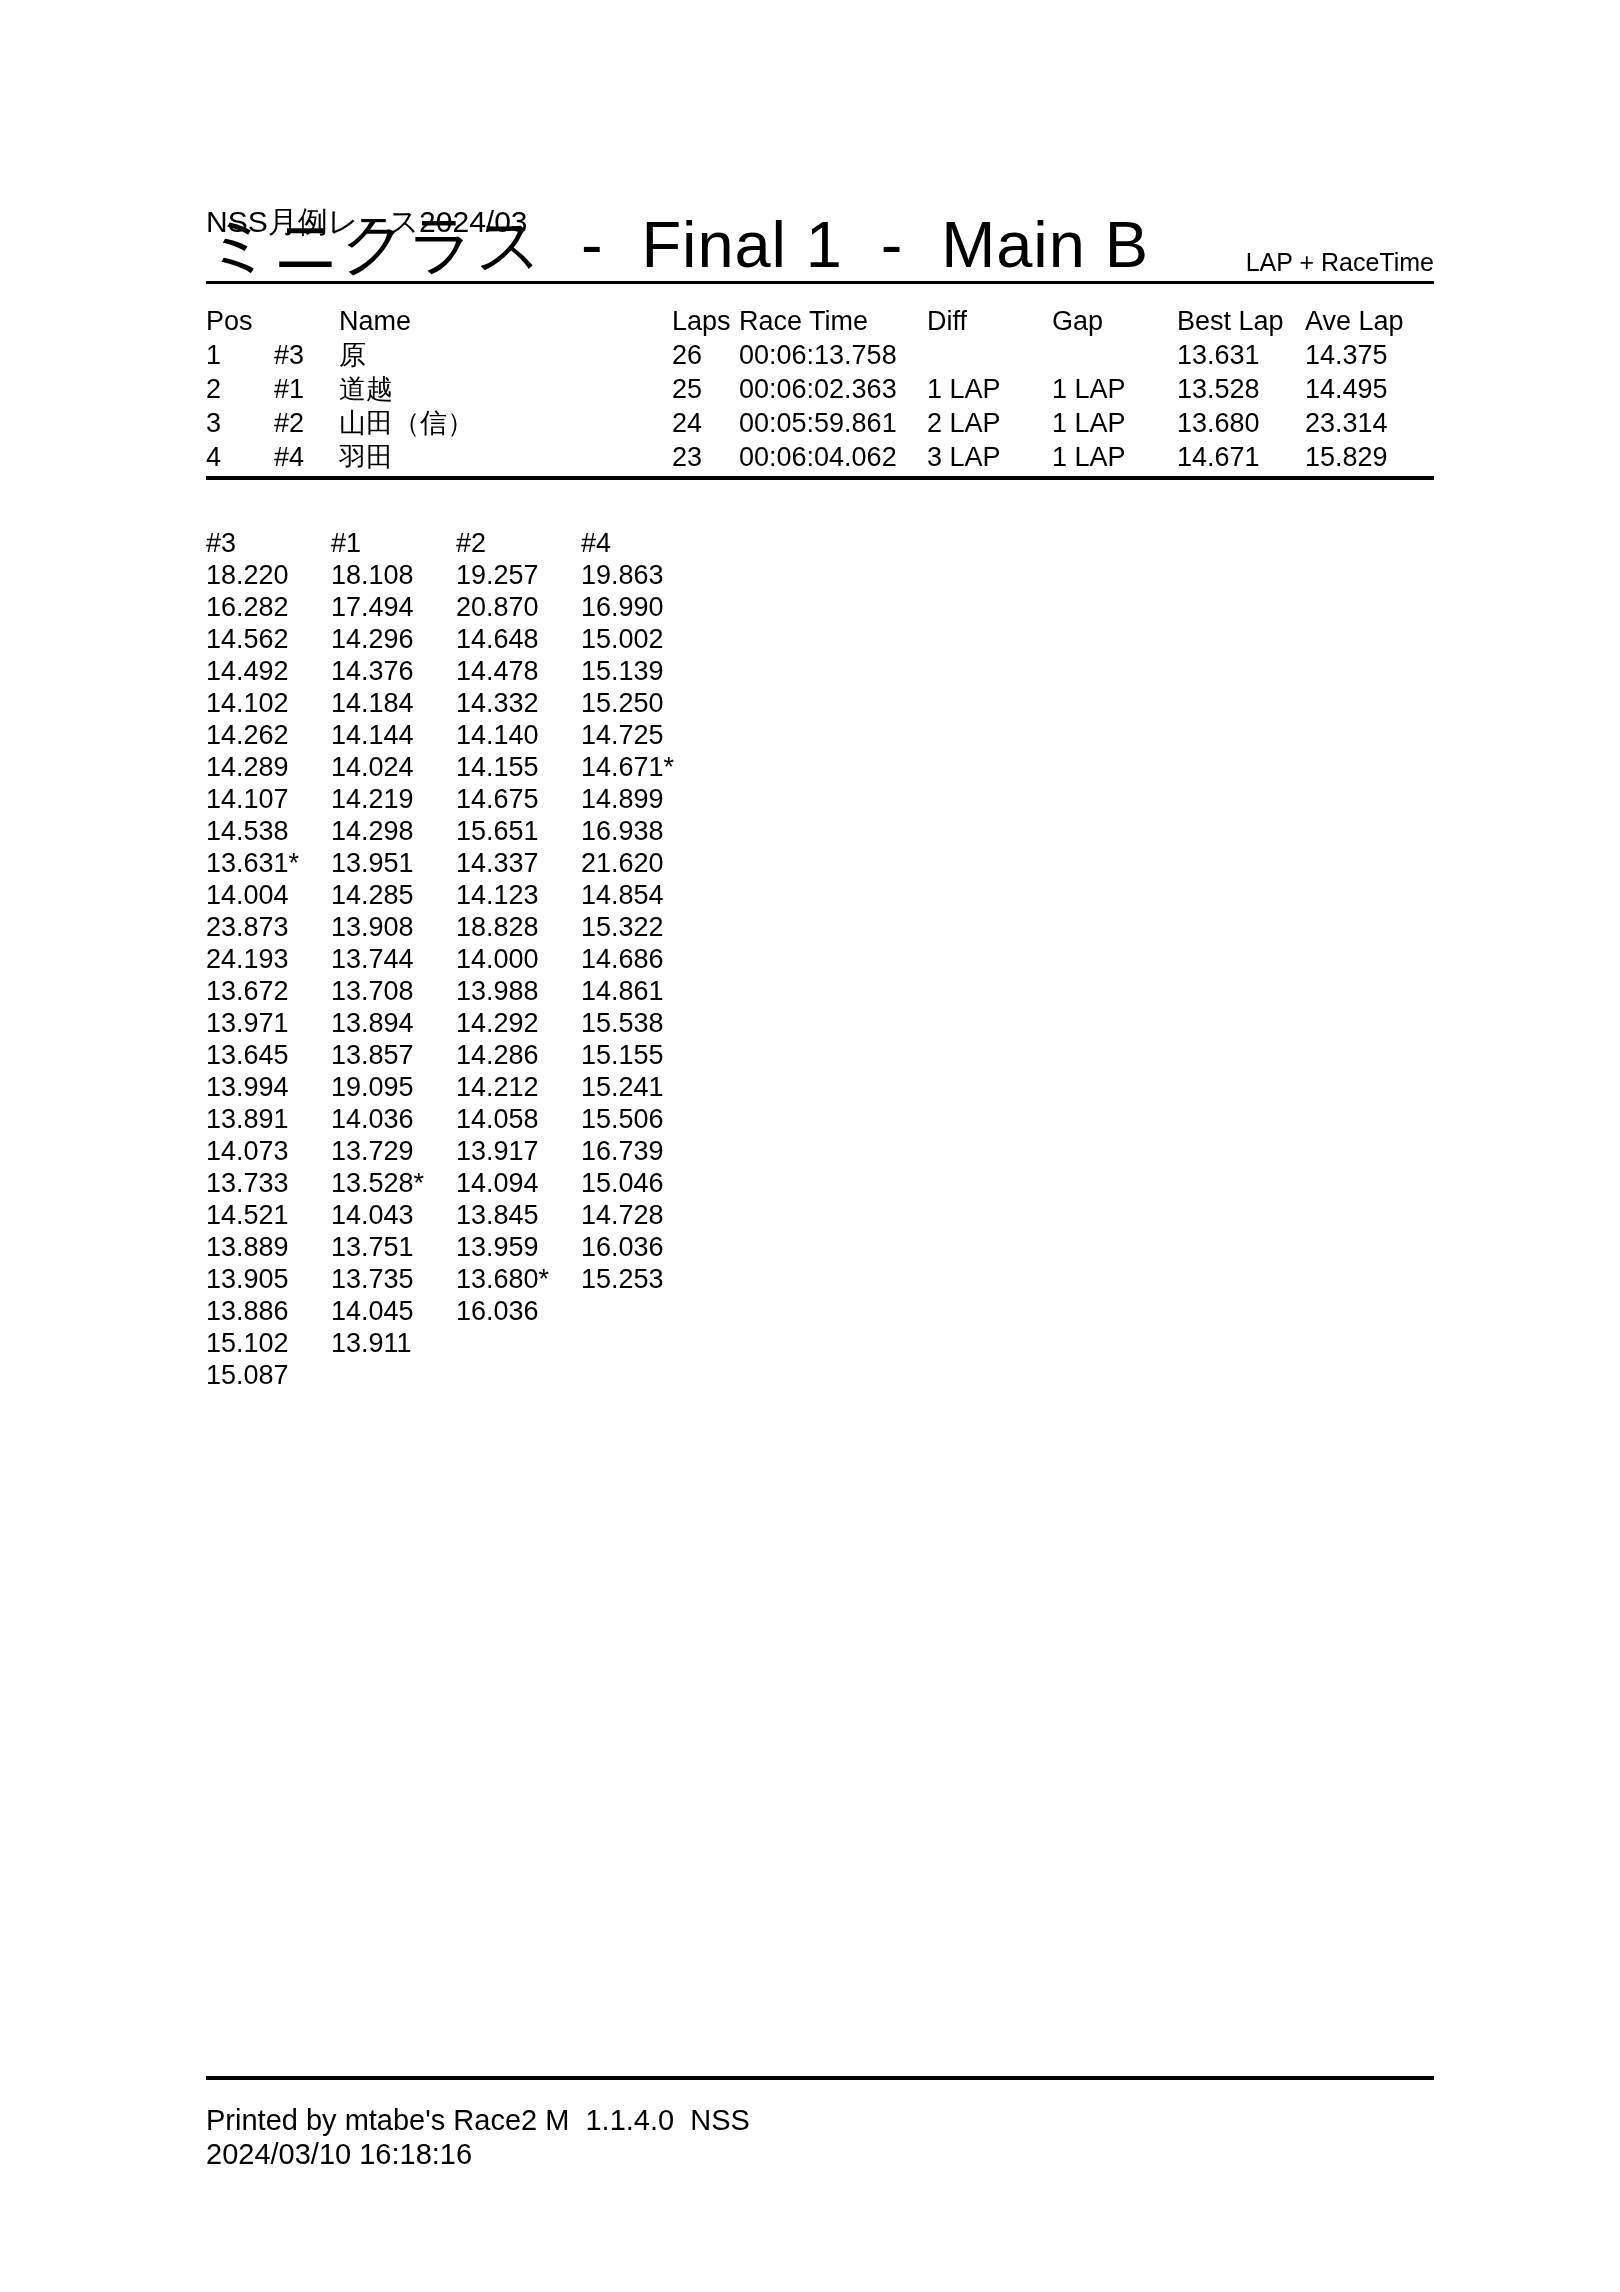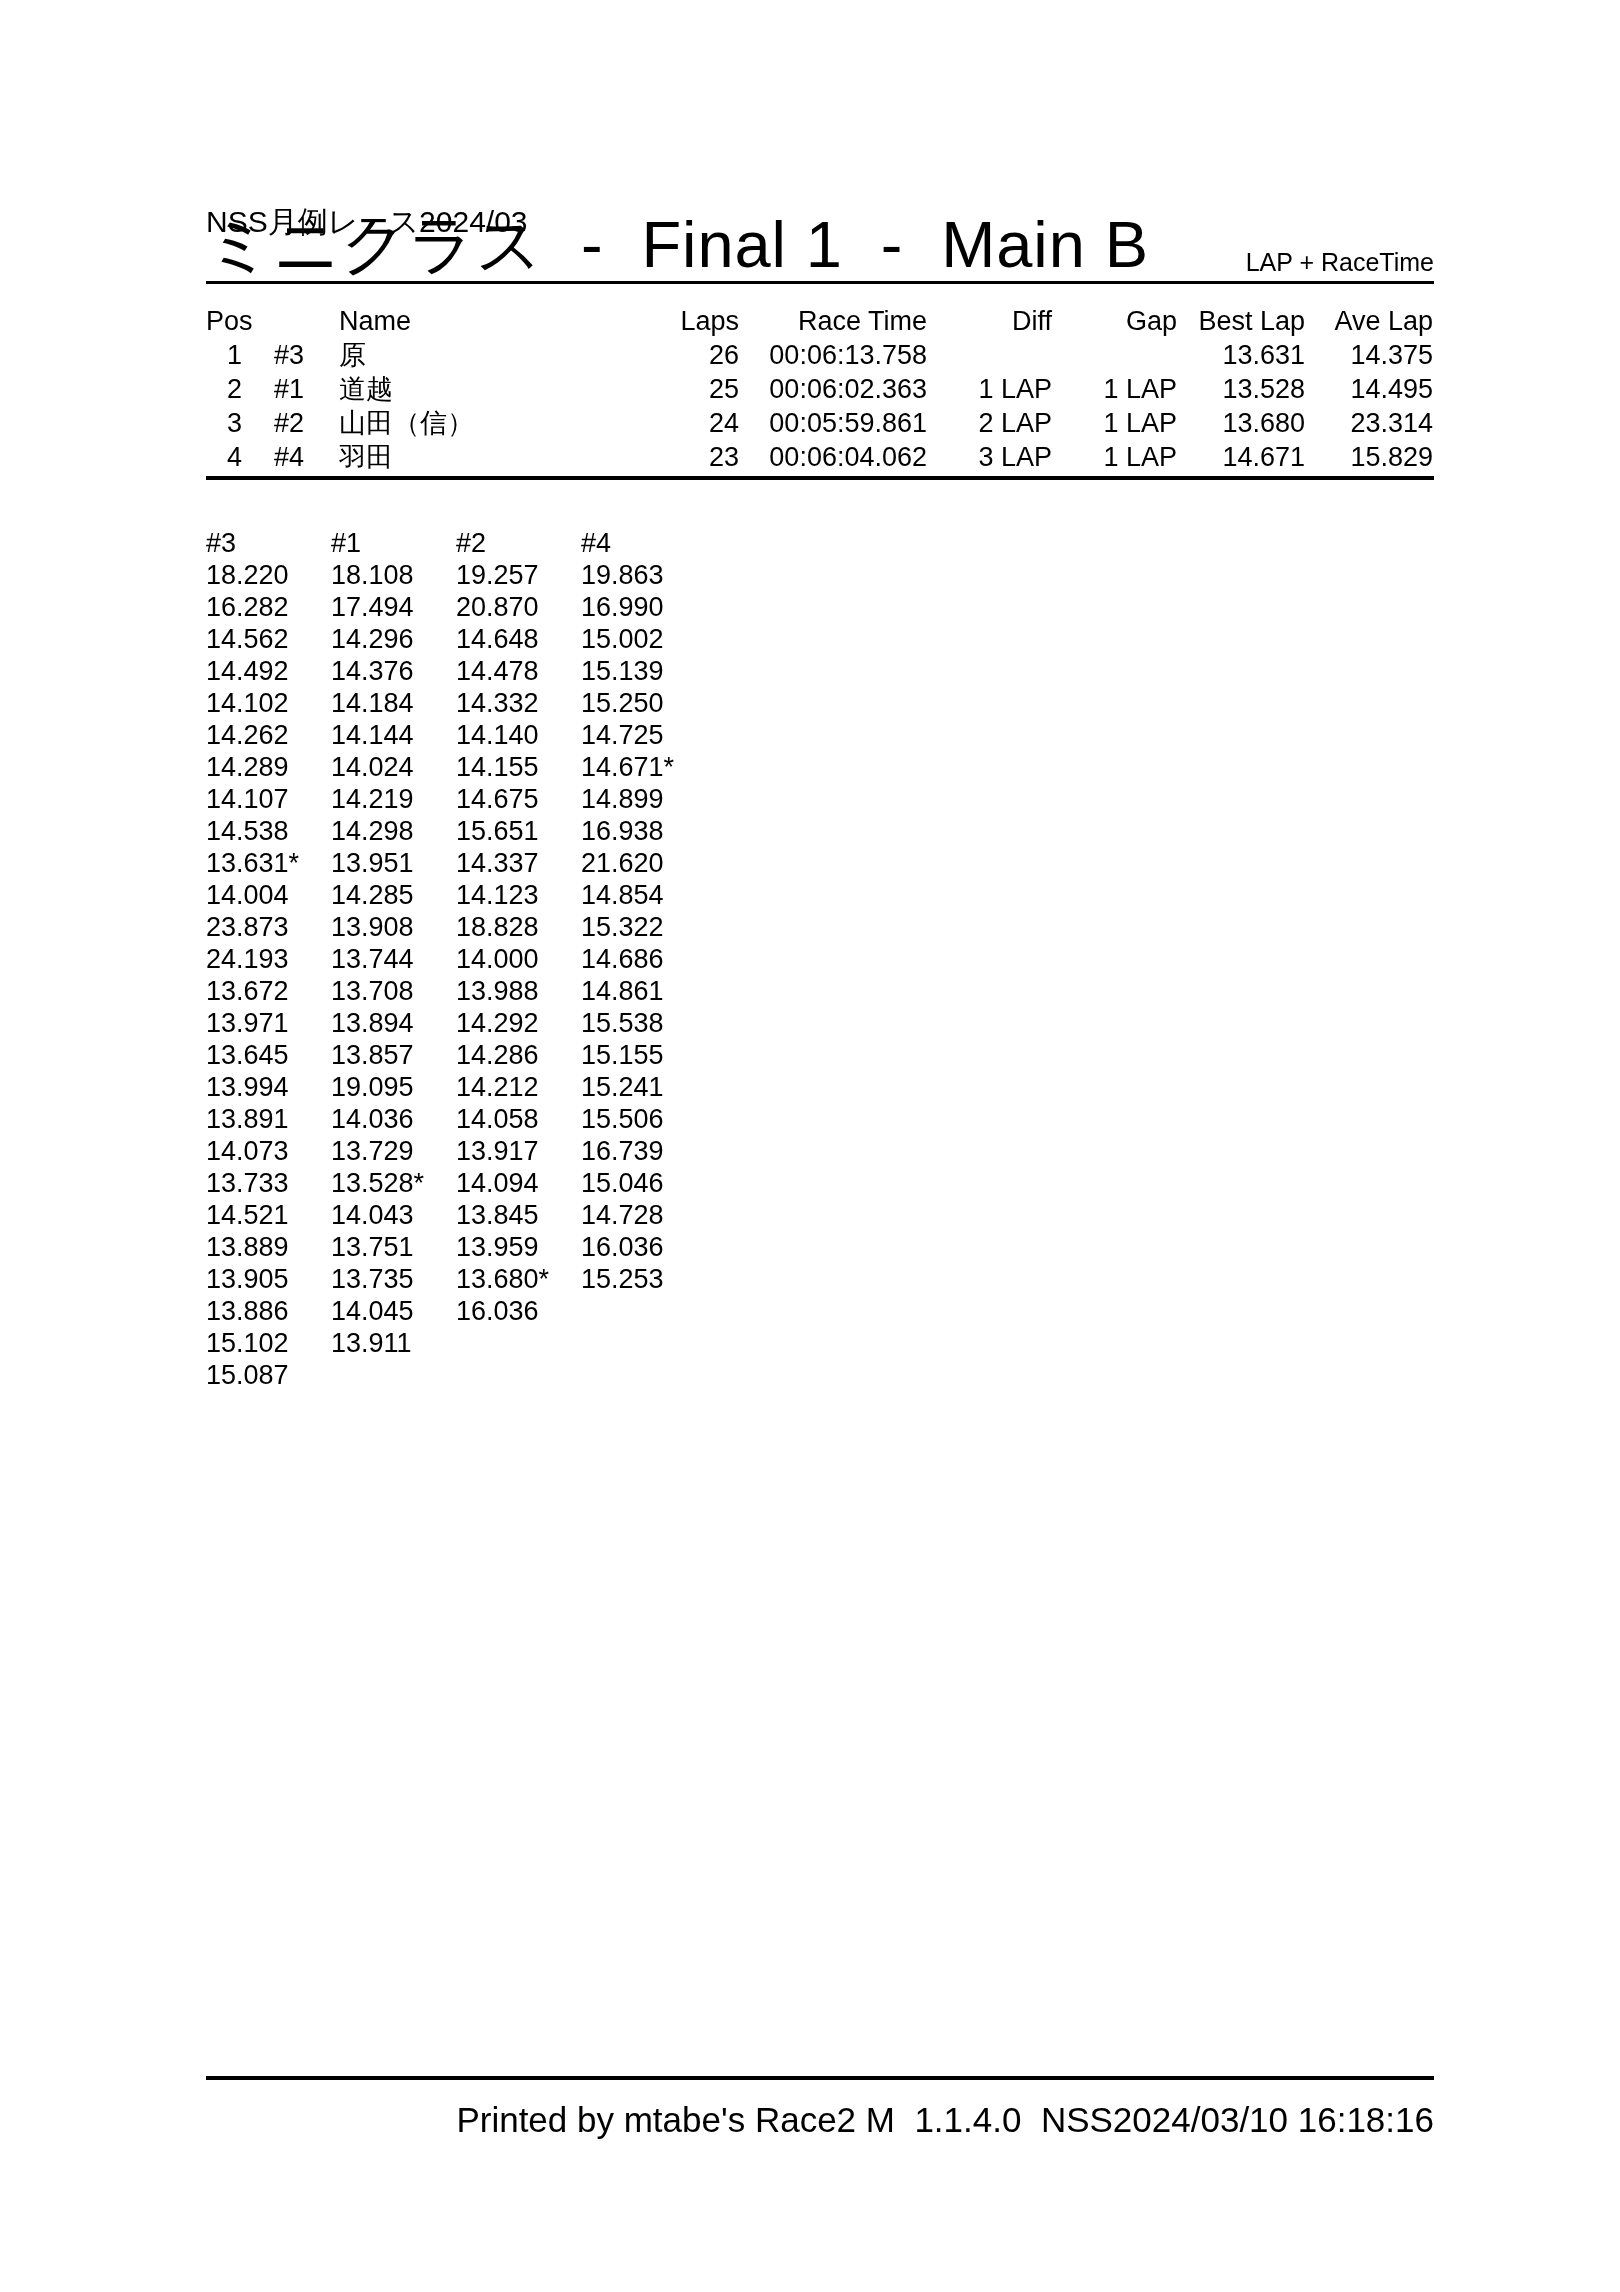--- a/index.html
+++ b/index.html
@@ -24,41 +24,42 @@
   .rule-footer { top:2076px; height:3.6px; }
 
   
   .results { top:304px; }
   .rgrid {
     display:grid;
     grid-template-columns:36px 97px 333px 67px 188px 125px 125px 128px 128px;
     height:34px;
   }
   .cell { font-size:27px; line-height:34px; white-space:pre; }
-  .r { text-align:right; }
+  .r { }
   .carpad { padding-left:32px; }
 
   
   .lapgrid {
     top:527px;
     display:grid;
     grid-template-columns:125px 125px 125px 125px;
     grid-auto-rows:32px;
     width:502px;
   }
   .lapcell { font-size:27px; line-height:32px; white-space:pre; }
 
   
   .footer-row {
     top:2103px;
     display:flex;
-    justify-content:flex-end;
-    font-size:35px;
+    justify-content:center;
+    font-size:29px;
     line-height:34px;
     white-space:pre;
+    flex-direction:column;
   }
 </style>
 </head>
 <body>
 
 <div class="abs content-left event-line">NSS月例レース2024/03</div>
 <div class="abs content-left page-title">ミニクラス  -  Final 1  -  Main B</div>
 <div class="abs content-left mode-label">LAP + RaceTime</div>
 <div class="abs content-left rule rule-title"></div>
 

